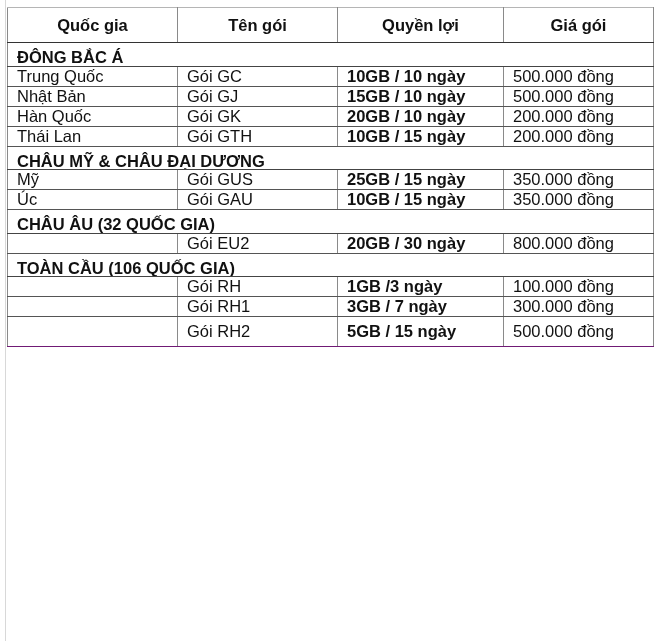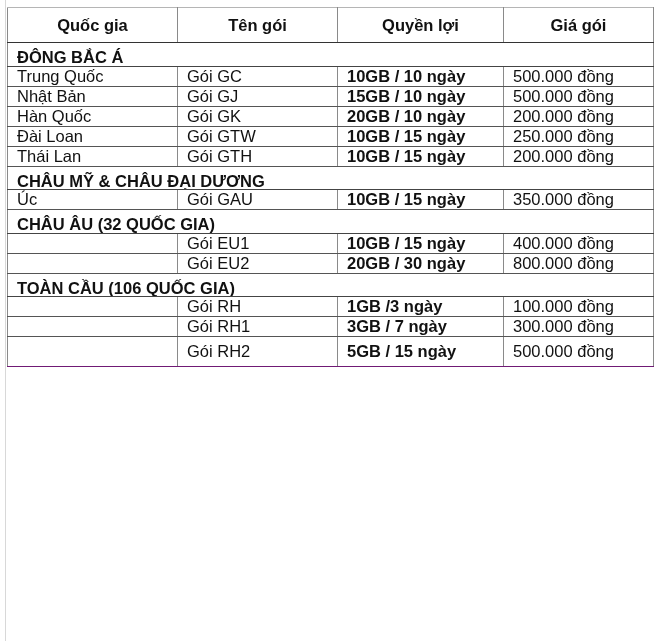--- a/index.html
+++ b/index.html
@@ -103,52 +103,46 @@
       <td class="col-name">Gói GJ</td>
       <td class="col-benefit">15GB / 10 ngày</td>
       <td class="col-price">500.000 đồng</td>
     </tr>
     <tr class="data-row">
       <td>Hàn Quốc</td>
       <td class="col-name">Gói GK</td>
       <td class="col-benefit">20GB / 10 ngày</td>
       <td class="col-price">200.000 đồng</td>
     </tr>
-    <tr class="data-row">
-      <td>Đài Loan</td>
-      <td class="col-name">Gói GTW</td>
-      <td class="col-benefit">10GB / 15 ngày</td>
-      <td class="col-price">250.000 đồng</td>
-    </tr>
 
     <tr class="data-row">
       <td>Thái Lan</td>
       <td class="col-name">Gói GTH</td>
       <td class="col-benefit">10GB / 15 ngày</td>
       <td class="col-price">200.000 đồng</td>
     </tr>
 
     <tr class="region-row">
       <td class="region" colspan="4">CHÂU MỸ &amp; CHÂU ĐẠI DƯƠNG</td>
     </tr>
     <tr class="data-row">
+      <td>Mỹ</td>
+      <td class="col-name">Gói GUS</td>
+      <td class="col-benefit">25GB / 15 ngày</td>
+      <td class="col-price">350.000 đồng</td>
+    </tr>
+    <tr class="data-row">
       <td>Úc</td>
       <td class="col-name">Gói GAU</td>
       <td class="col-benefit">10GB / 15 ngày</td>
       <td class="col-price">350.000 đồng</td>
     </tr>
 
     <tr class="region-row">
       <td class="region" colspan="4">CHÂU ÂU (32 QUỐC GIA)</td>
-    </tr>
-    <tr class="data-row">
-      <td></td>
-      <td class="col-name">Gói EU1</td>
-      <td class="col-benefit">10GB / 15 ngày</td>
-      <td class="col-price">400.000 đồng</td>
     </tr>
     <tr class="data-row">
       <td></td>
       <td class="col-name">Gói EU2</td>
       <td class="col-benefit">20GB / 30 ngày</td>
       <td class="col-price">800.000 đồng</td>
     </tr>
 
     <tr class="region-row">
       <td class="region" colspan="4">TOÀN CẦU (106 QUỐC GIA)</td>

